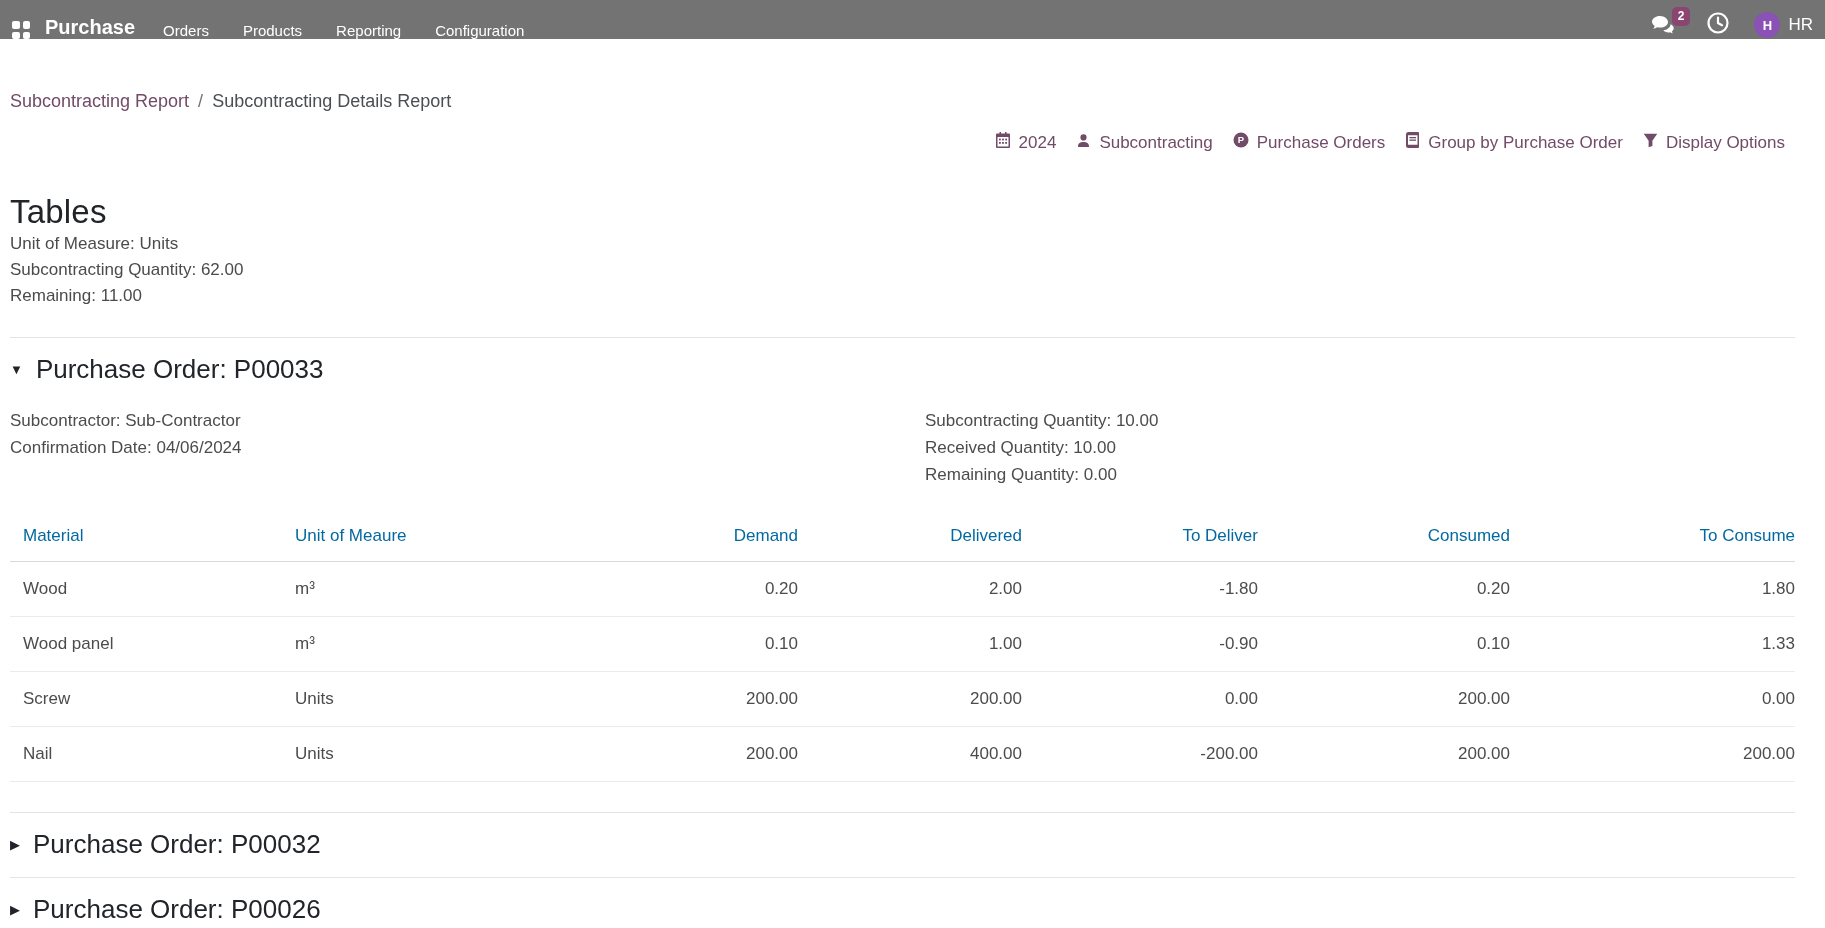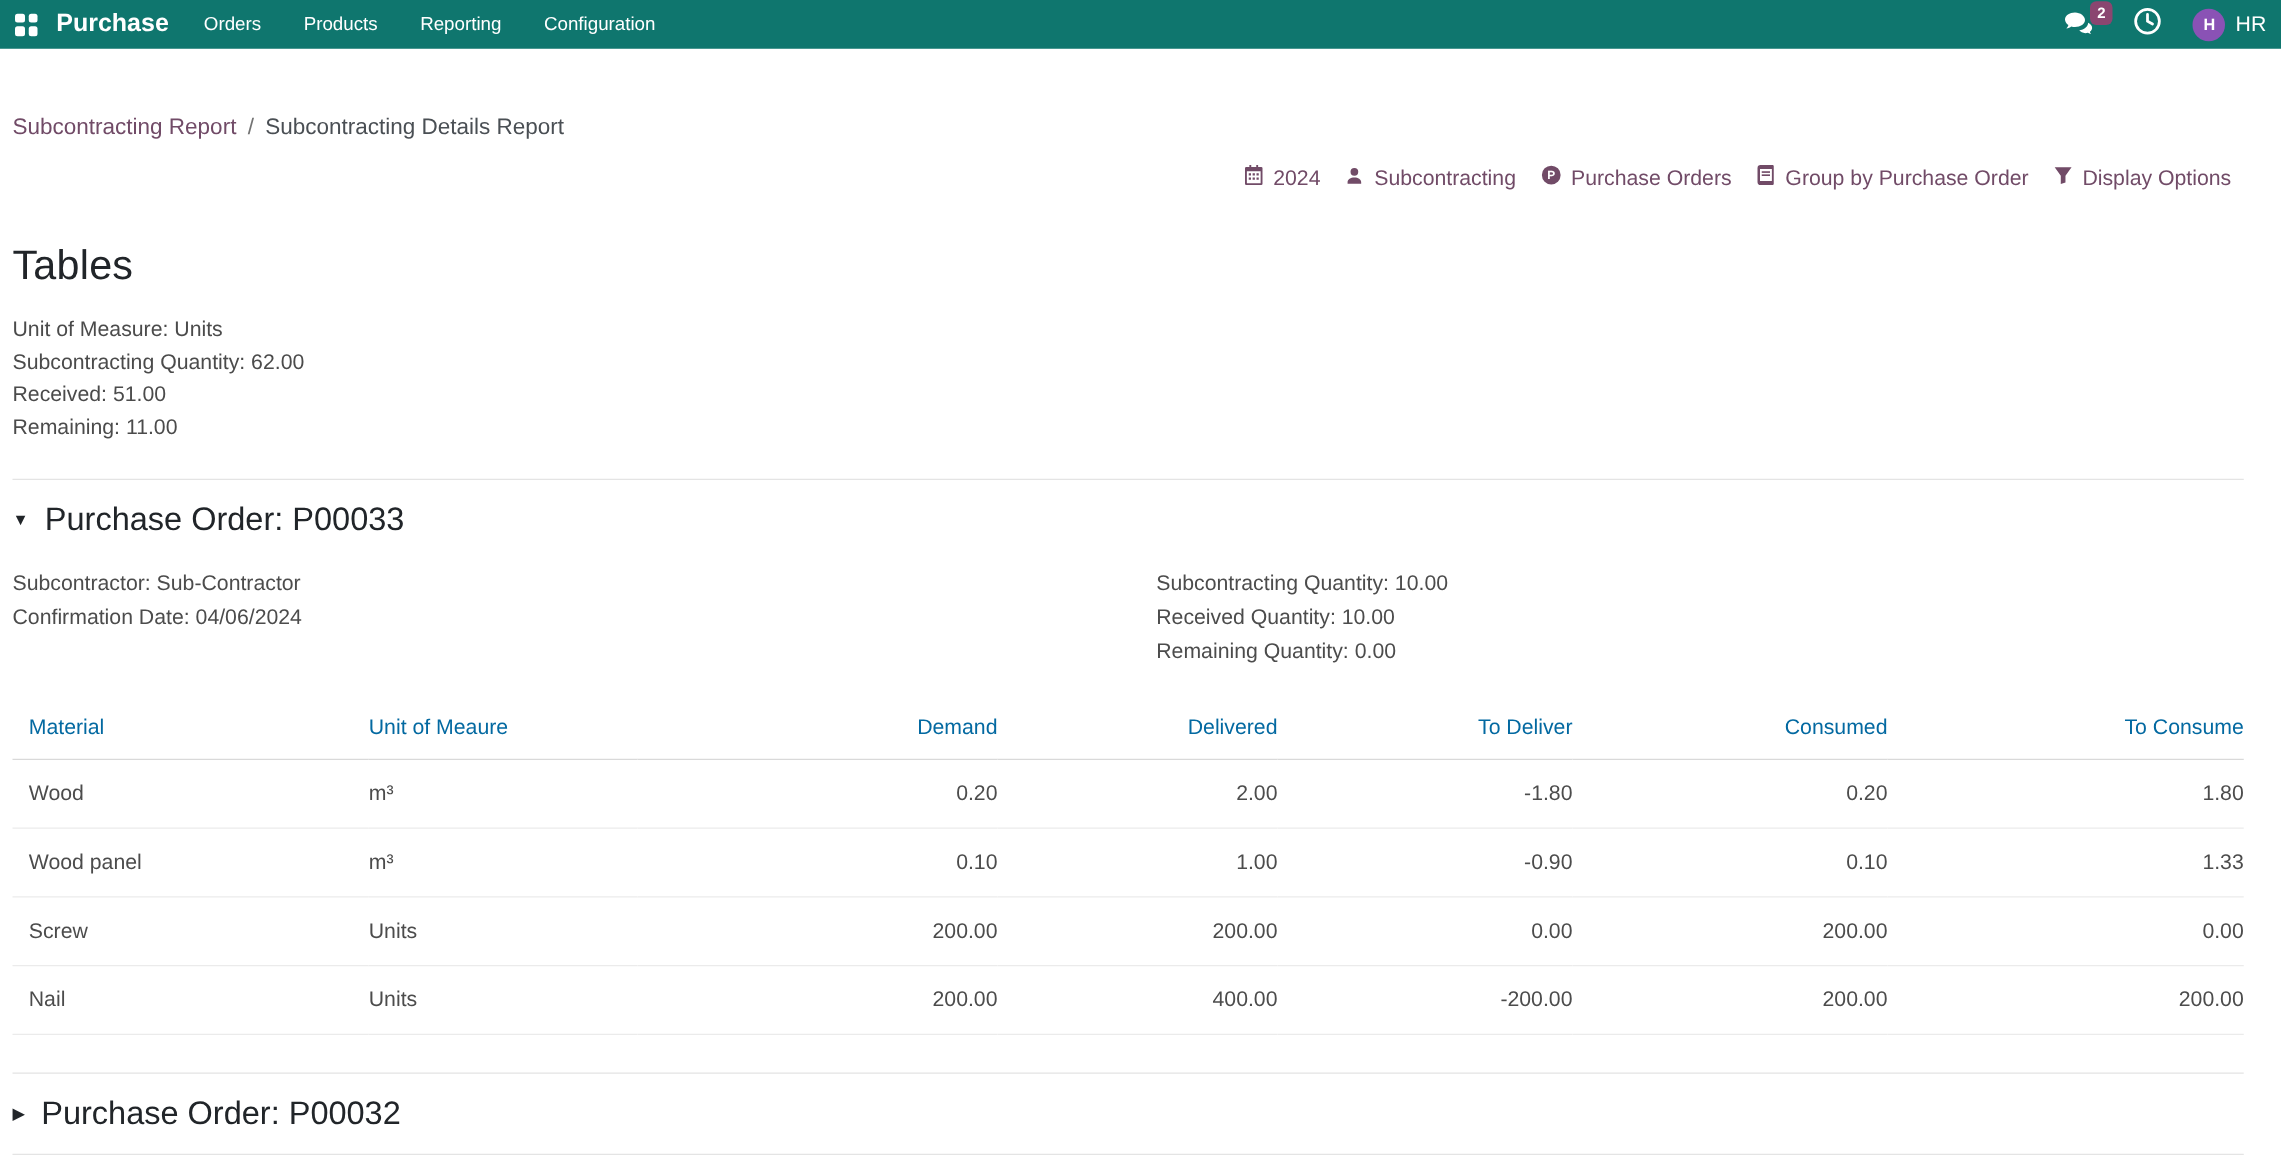--- a/index.html
+++ b/index.html
@@ -5,22 +5,22 @@
   * { box-sizing: border-box; }
   html,body { margin:0; padding:0; }
   body {
     width:1825px; height:928px; overflow:hidden; position:relative;
     background:#ffffff; color:#4c4c4c;
     font-family:"Liberation Sans", sans-serif;
   }
 
   
   .navbar {
-    height:39px; background:#0f766e; color:#fff;
-    display:flex; align-items:center; padding:0 12px;
+    height:39px; background:#737373; color:#fff;
+    display:flex; align-items:flex-end; padding:0 12px;
   }
   .apps-icon {
     width:18px; height:18px; display:grid;
     grid-template-columns:1fr 1fr; grid-template-rows:1fr 1fr; gap:3px;
     margin-right:15px; cursor:pointer; flex:none;
   }
   .apps-icon i { background:#fff; border-radius:2px; display:block; }
   .brand { font-size:20px; font-weight:700; margin-right:28px; white-space:nowrap; }
   .nav-menus { display:flex; gap:34px; font-size:15px; }
   .nav-menu { cursor:pointer; white-space:nowrap; }
@@ -49,21 +49,21 @@
   
   .filter-bar {
     display:flex; justify-content:flex-end; align-items:center;
     gap:20px; padding:20px 40px 0 0; color:#714B67; font-size:17px;
   }
   .filter-item { display:flex; align-items:center; gap:8px; cursor:pointer; white-space:nowrap; }
   .filter-item svg { flex:none; }
 
   
   .content { padding:0 30px 0 10px; }
-  .report-title { font-size:33px; font-weight:500; color:#212529; margin:40px 0 20px; letter-spacing:.2px; }
+  .report-title { font-size:33px; font-weight:500; color:#212529; margin:40px 0 0; letter-spacing:.2px; }
   .summary-line { font-size:17px; line-height:26px; color:#4b4b4b; }
   .divider { border:none; border-top:1px solid #e4e4e4; margin:28px 0 0; }
 
   .po-header {
     display:flex; align-items:center; gap:13px; margin:16px 0 0;
     font-size:26px; font-weight:500; color:#212529; cursor:pointer;
   }
   .caret { font-size:13px; line-height:1; color:#212529; }
 
   .po-info { display:flex; margin-top:22px; font-size:17px; line-height:27px; }
@@ -179,21 +179,20 @@
   </span>
 </div>
 
 <main class="content">
 
   <h1 class="report-title">Tables</h1>
 
   <div>
     <div class="summary-line">Unit of Measure: Units</div>
     <div class="summary-line">Subcontracting Quantity: 62.00</div>
-    <div class="summary-line">Received: 51.00</div>
     <div class="summary-line">Remaining: 11.00</div>
   </div>
 
   <hr class="divider">
 
   <section>
     <h2 class="po-header">
       <span class="caret">▼</span>
       <span>Purchase Order: P00033</span>
     </h2>

